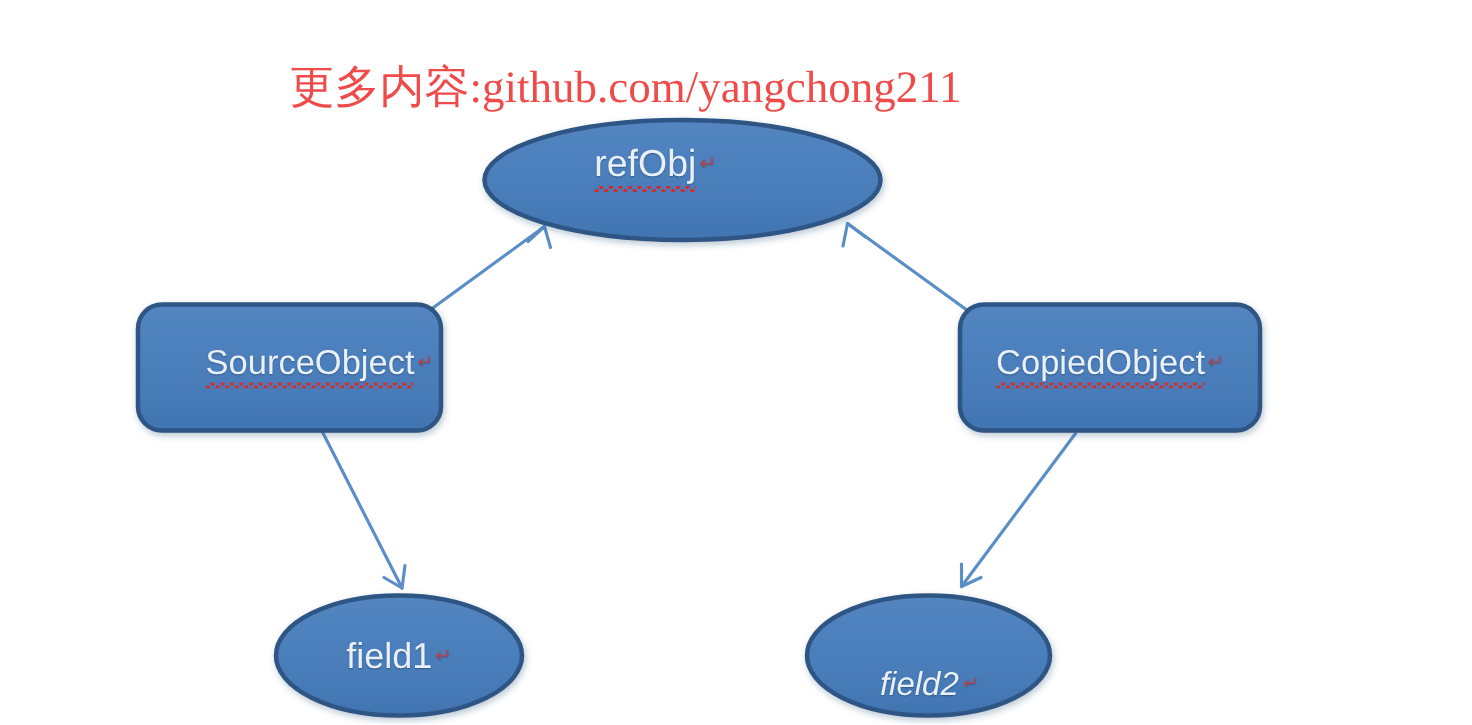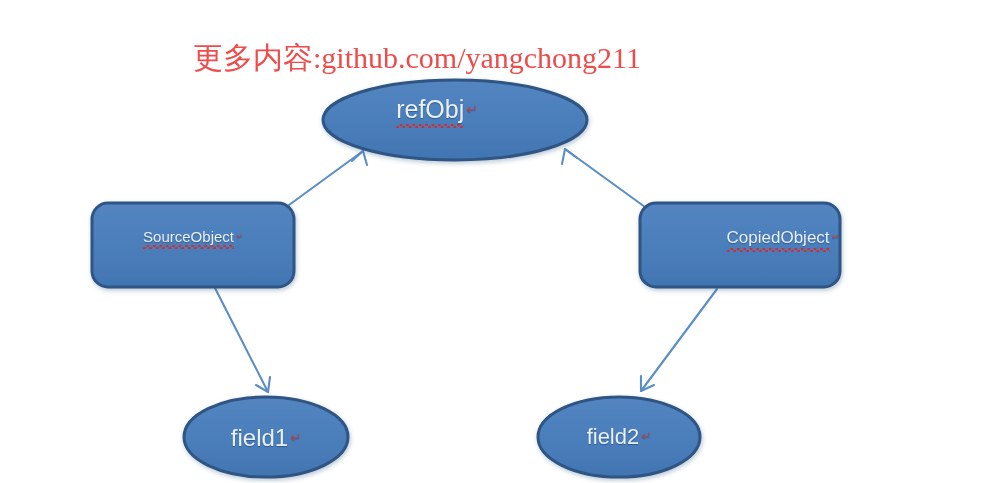--- a/index.html
+++ b/index.html
@@ -64,24 +64,24 @@
     background-repeat: repeat-x;
   }
   .cr-mark {
     color: #c23b3b;
     font-size: 0.55em;
     vertical-align: 0.32em;
     padding-left: 2px;
     opacity: 0.85;
   }
   #label-refobj    { left: 304px; top: 95px;  width: 266px; font-size: 25px; }
-  #label-source    { left: 92px;  top: 228px; width: 202px; font-size: 15px; }
-  #label-copied    { left: 640px; top: 228px; width: 200px; font-size: 17px; margin-left: 43px; }
+  #label-source    { left: 92px;  top: 228px; width: 202px; font-size: 23px; padding-left: 20px; }
+  #label-copied    { left: 640px; top: 228px; width: 200px; font-size: 23px; }
   #label-field1    { left: 184px; top: 424px; width: 164px; font-size: 24px; }
-  #label-field2    { left: 538px; top: 424px; width: 162px; font-size: 22px; }
+  #label-field2    { left: 538px; top: 443px; width: 162px; font-size: 22px; font-style: italic; }
 </style>
 </head>
 <body>
 
 <div id="canvas">
 
   <svg id="diagram-svg" viewBox="0 0 981 483" xmlns="http://www.w3.org/2000/svg">
     <defs>
       <linearGradient id="shapeGrad" x1="0" y1="0" x2="0" y2="1">
         <stop offset="0%" stop-color="#5385c0"></stop>

